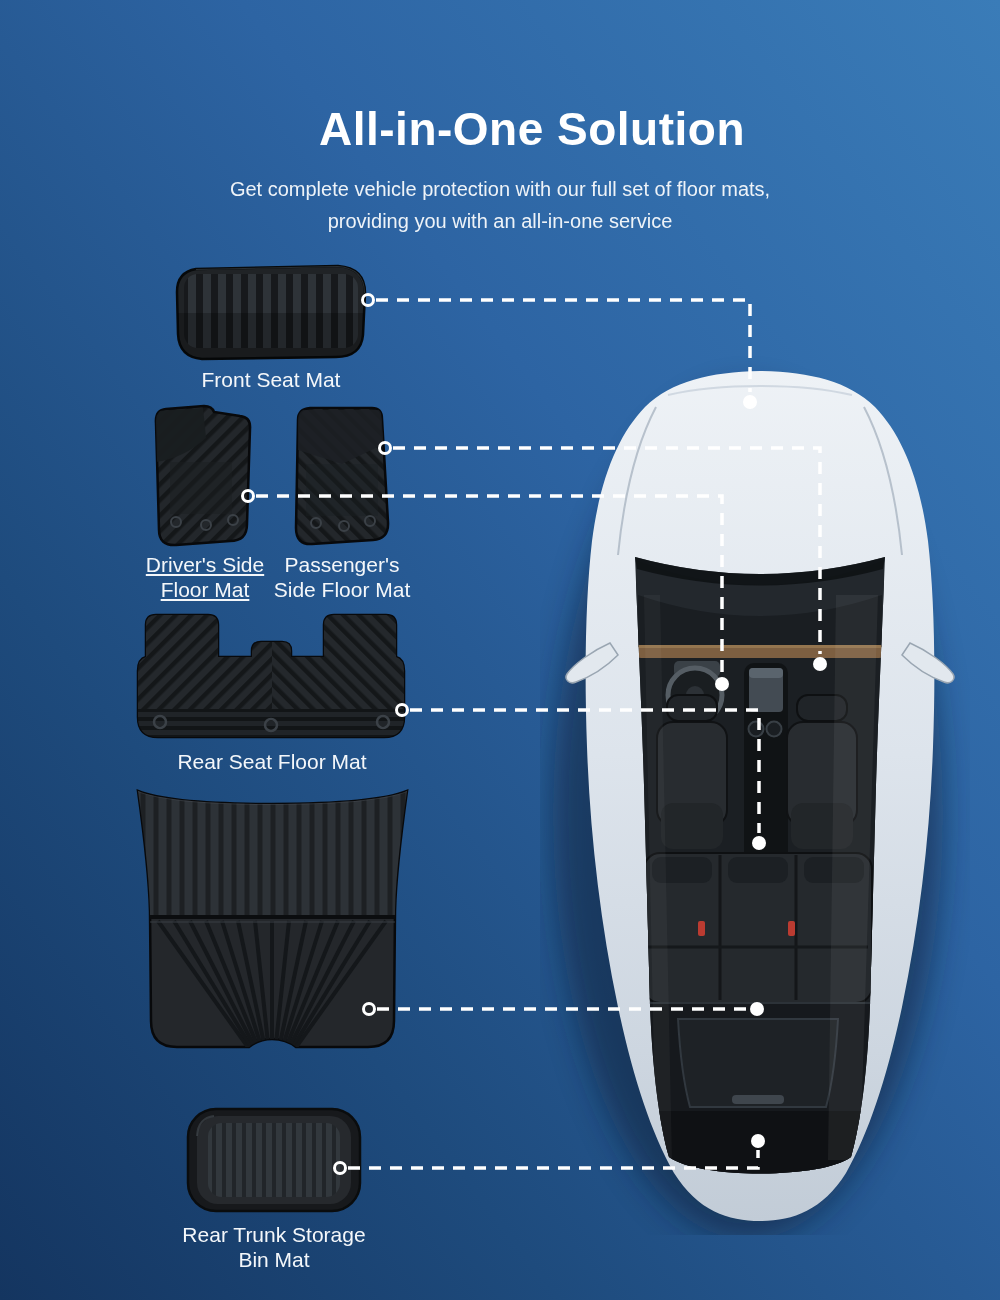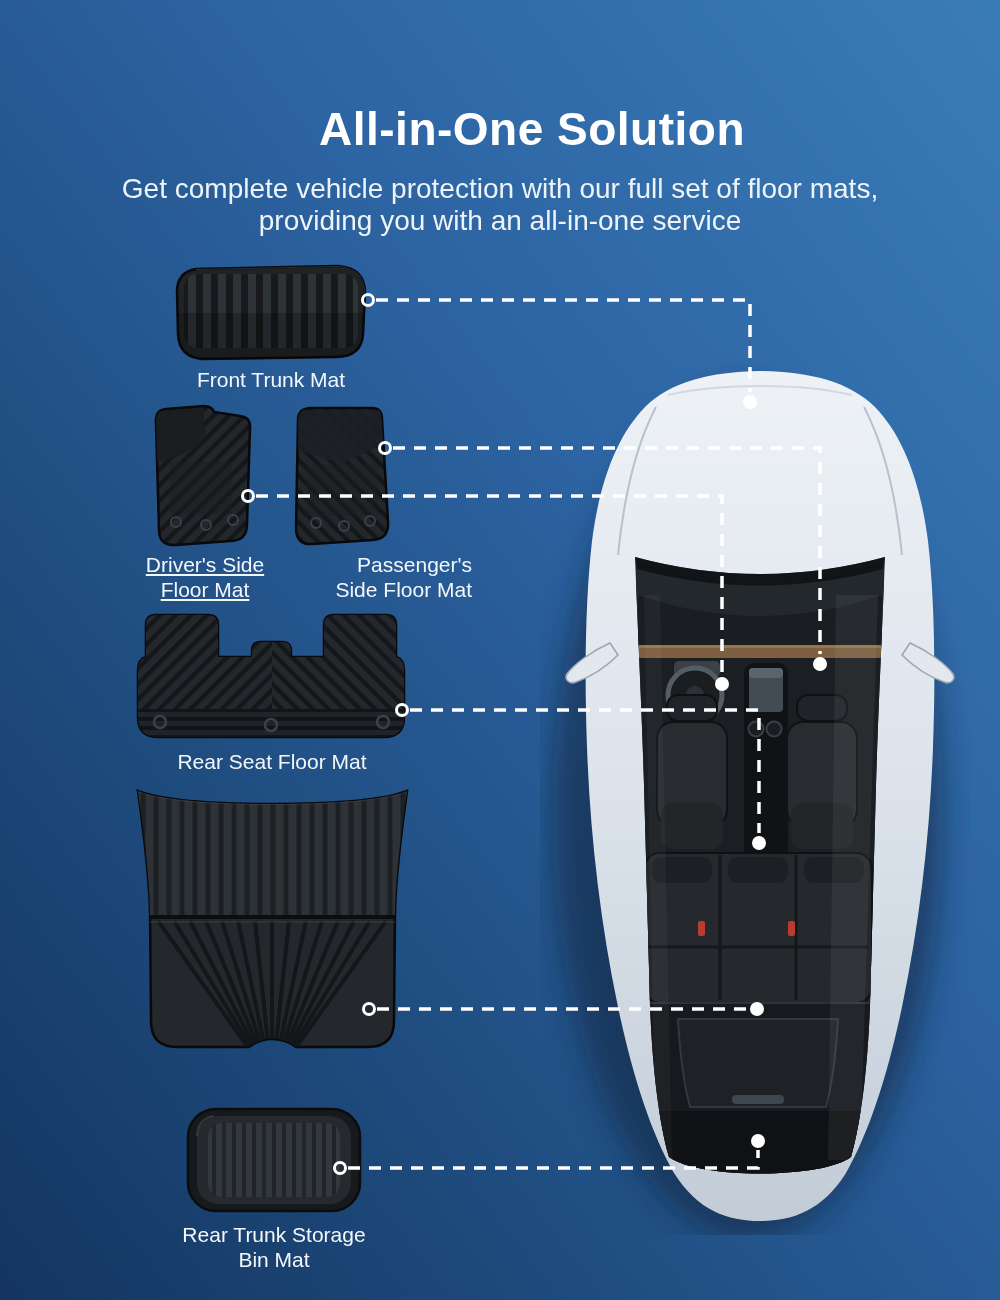--- a/index.html
+++ b/index.html
@@ -8,32 +8,32 @@
     font-family:"Liberation Sans",sans-serif;
     background:linear-gradient(to bottom left,#3a7cb8 0%,#2d64a3 38%,#1e4b7d 72%,#143560 100%);
   }
   .hdr{position:absolute;left:0;top:0;width:1000px;text-align:center;}
   .title{
     position:absolute;left:0;top:103px;width:1000px;margin:0;
     font-size:46px;line-height:52px;font-weight:700;color:#ffffff;letter-spacing:0.5px;padding-left:32px;
   }
   .subtitle{
     position:absolute;left:0;top:173px;width:1000px;margin:0;
-    font-size:28px;line-height:32px;font-weight:400;color:#eef3f8;white-space:pre-line;
+    font-size:20px;line-height:32px;font-weight:400;color:#eef3f8;white-space:pre-line;
   }
   .mat{position:absolute;margin:0;padding:0;}
   .mat svg{display:block;}
   .mat figcaption{
     position:absolute;left:50%;transform:translateX(-50%);width:260px;
     text-align:center;color:#f4f7fa;font-size:21px;line-height:25px;font-weight:400;
     white-space:pre-line;
   }
   .m1{left:170px;top:261px;}   .m1 figcaption{top:106px;}
   .m2{left:146px;top:402px;}   .m2 figcaption{top:150px;text-decoration:underline;}
-  .m3{left:284px;top:402px;}   .m3 figcaption{top:150px;text-align:right;}
+  .m3{left:284px;top:402px;}   .m3 figcaption{top:150px;}
   .m4{left:132px;top:609px;}   .m4 figcaption{top:140px;}
   .m5{left:130px;top:781px;}   .m5 figcaption{top:282px;}
   .m6{left:184px;top:1104px;}  .m6 figcaption{top:118px;}
   .car{position:absolute;left:540px;top:355px;}
   .connectors{position:absolute;left:0;top:0;pointer-events:none;}
 </style>
 </head>
 <body>
 
 <div class="canvas">
@@ -55,21 +55,21 @@
             <path d="M 26 8 L 168 5 Q 195 7 195 32 L 193 74 Q 191 96 166 96 L 32 98 Q 9 96 8 73 L 7 31 Q 7 11 26 8 Z"></path>
           </clipPath>
       </defs>
       <path d="M 26 8 L 168 5 Q 195 7 195 32 L 193 74 Q 191 96 166 96 L 32 98 Q 9 96 8 73 L 7 31 Q 7 11 26 8 Z" fill="#202326" stroke="#07090a" stroke-width="2.5"></path>
       <g clip-path="url(#fr-clip)">
         <rect x="14" y="13" width="174" height="74" rx="14" fill="url(#fr-ribs)"></rect>
         <rect x="7" y="52" width="190" height="46" fill="#000000" opacity="0.22"></rect>
         <path d="M 26 8 L 168 5 Q 195 7 195 32" fill="none" stroke="#4a5158" stroke-width="2" opacity="0.5"></path>
       </g>
     </svg>
-    <figcaption>Front Trunk Mat</figcaption>
+    <figcaption>Front Seat Mat</figcaption>
   </figure>
 
   <figure class="mat m2">
     <svg width="118" height="148" viewBox="0 0 118 148">
       <defs>
         <pattern id="drv-diag" width="11" height="11" patternUnits="userSpaceOnUse" patternTransform="rotate(45)">
           <rect width="11" height="11" fill="#23272b"></rect>
           <rect width="4.5" height="11" fill="#141719"></rect>
         </pattern>
         <clipPath id="drv-clip">

